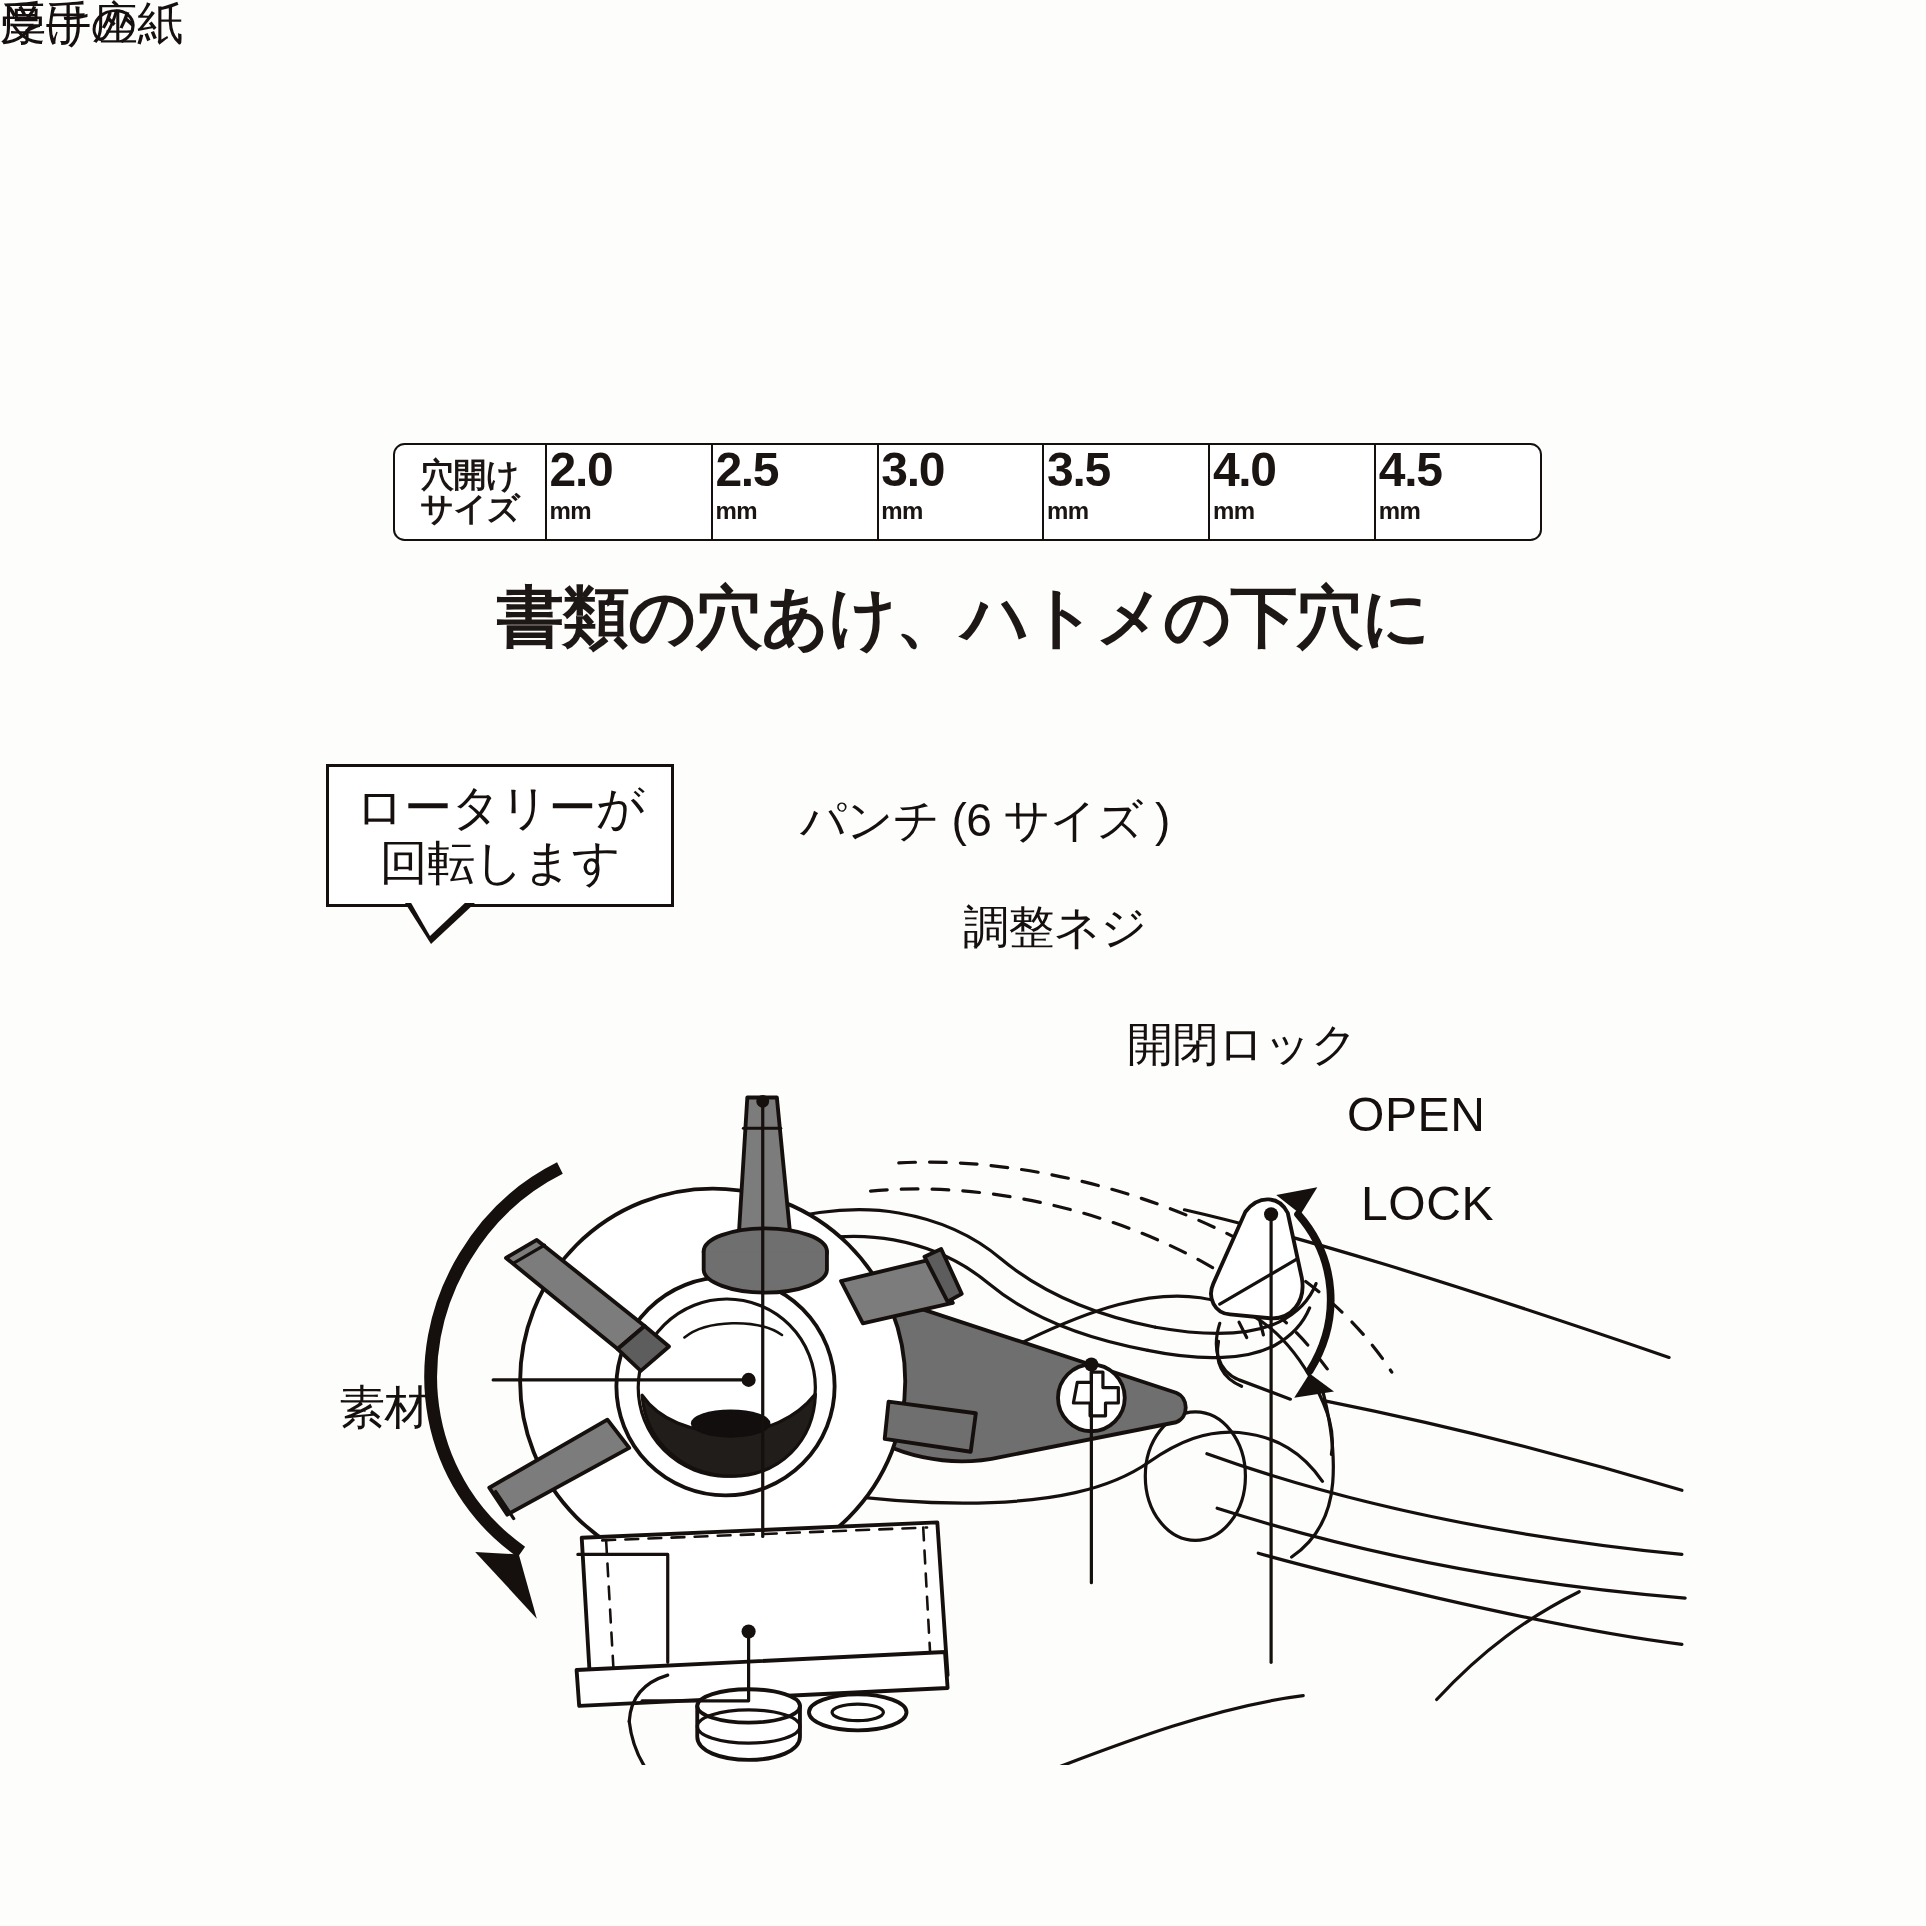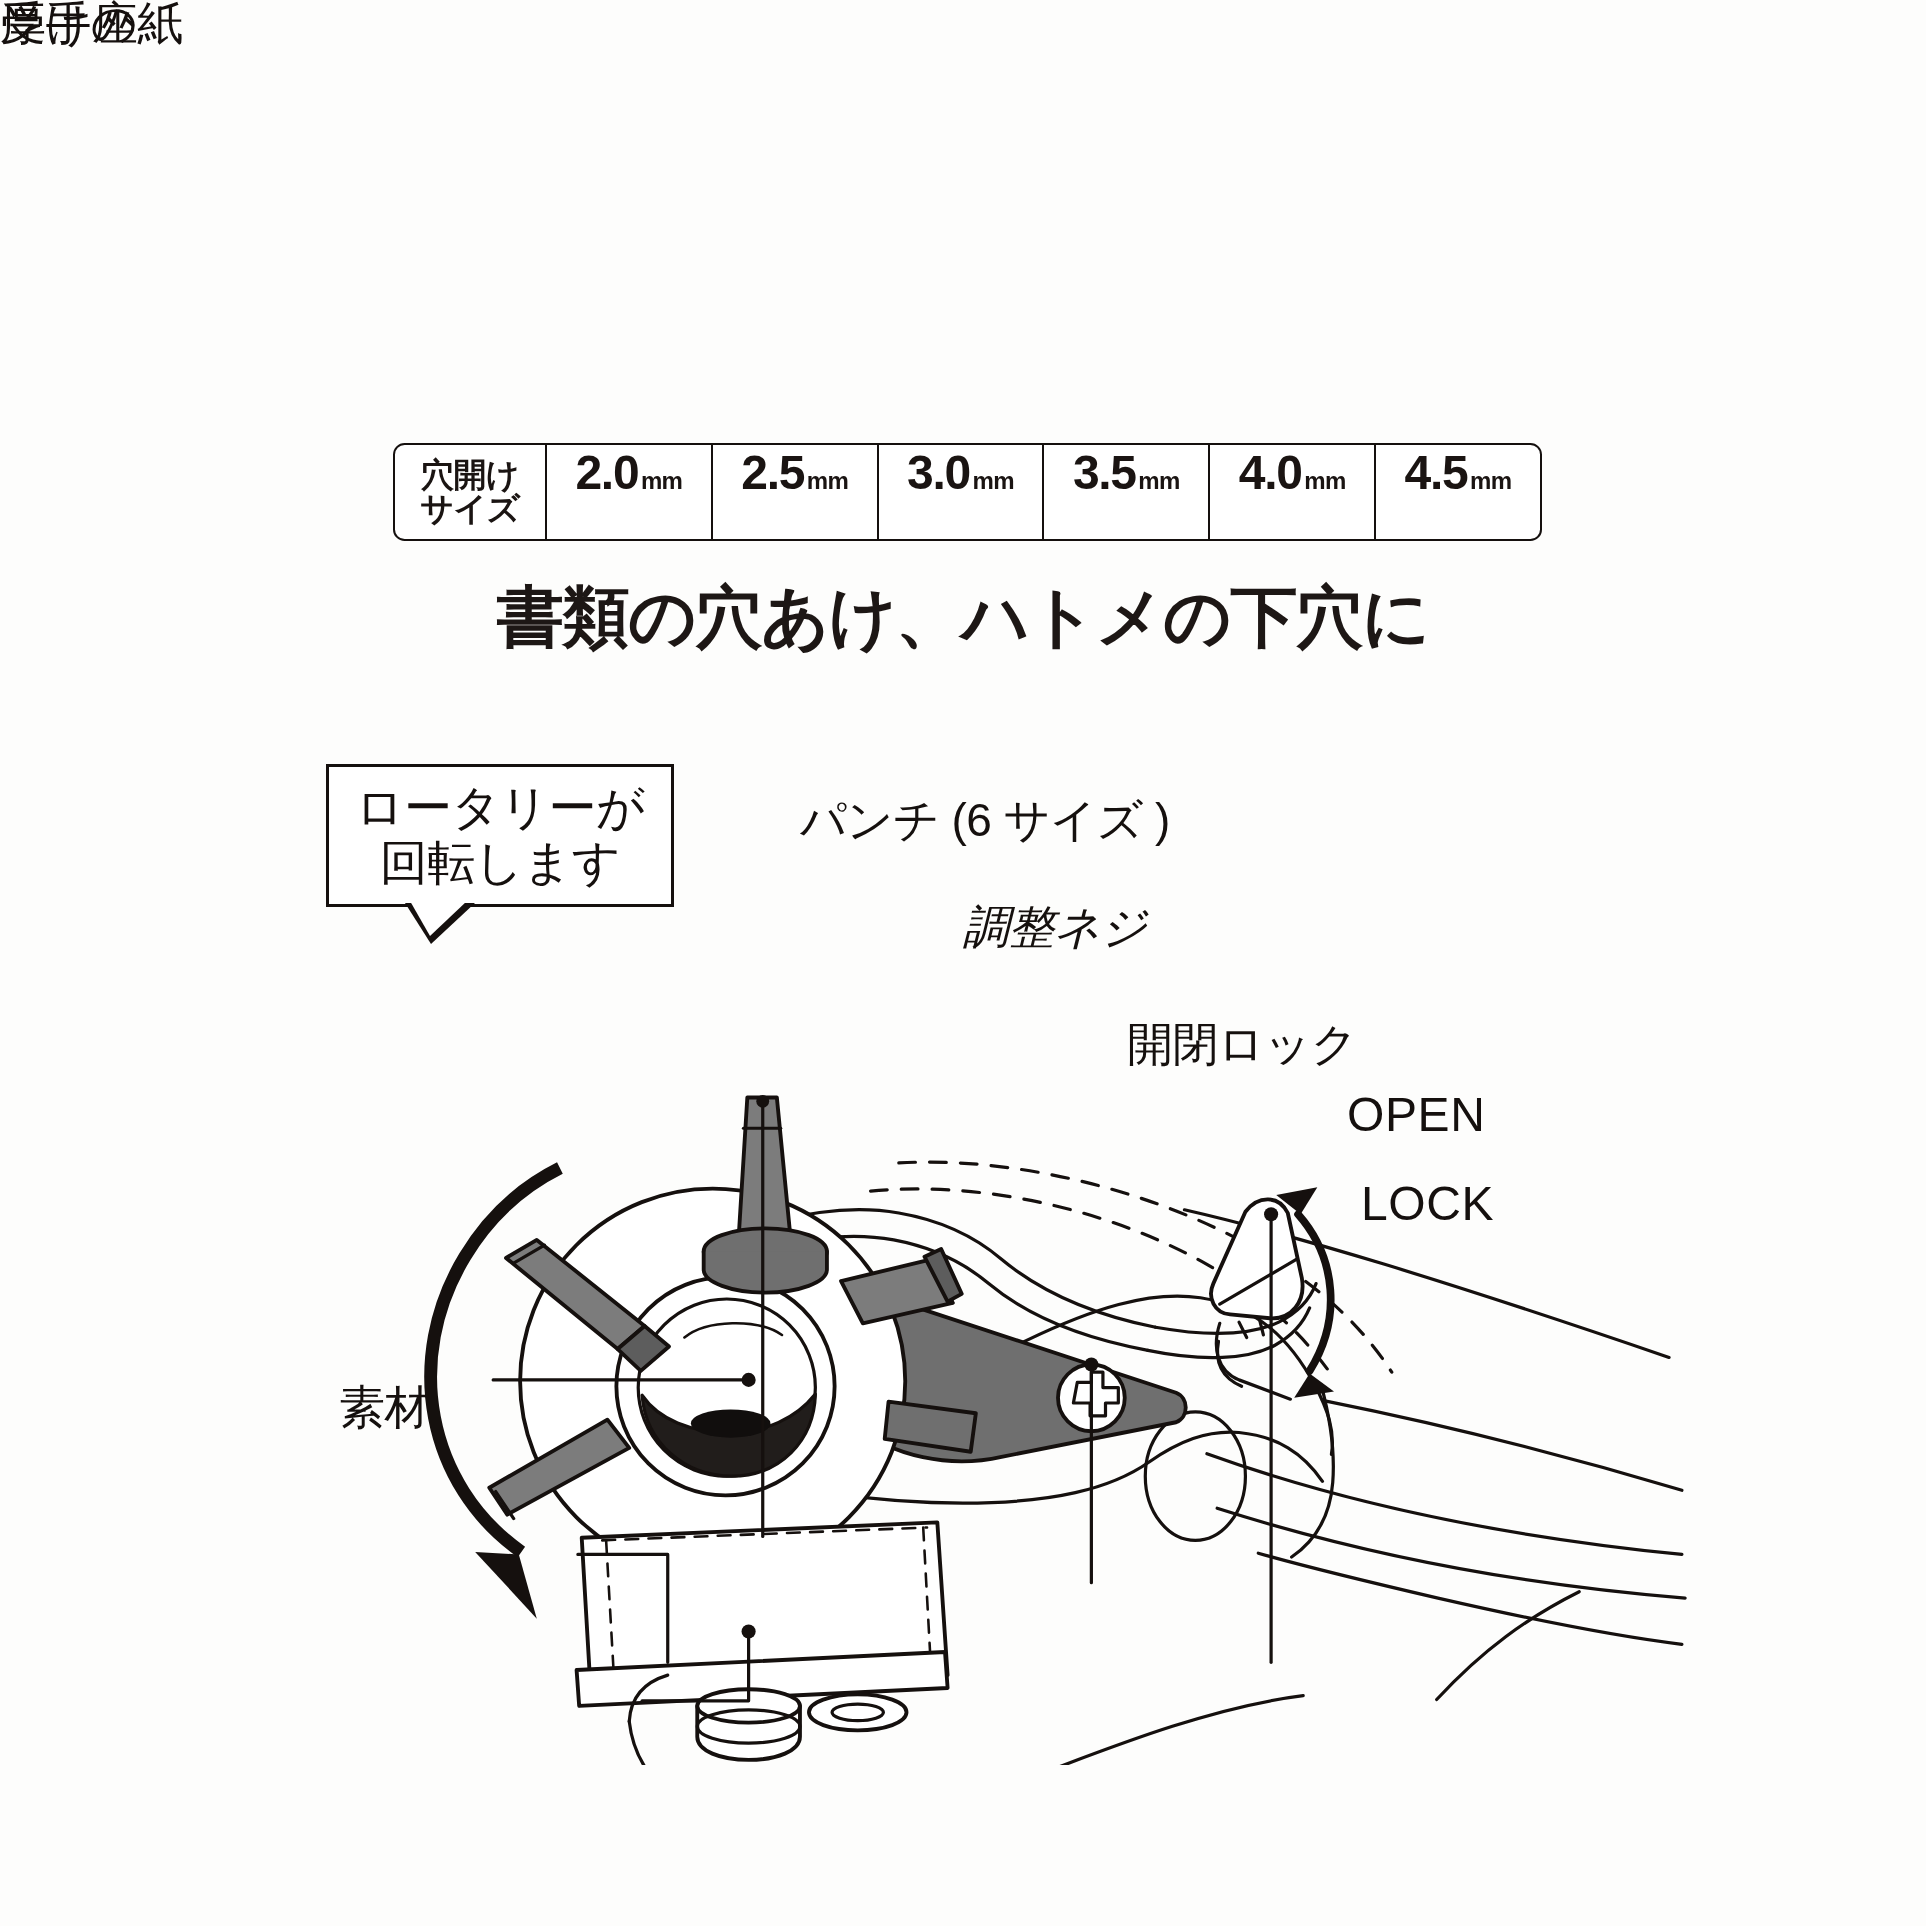--- a/index.html
+++ b/index.html
@@ -71,20 +71,21 @@
     font-size: 33px;
     font-weight: bold;
     letter-spacing: -0.6px;
   }
   #size-table .val {
     font-size: 48px;
     font-weight: bold;
     letter-spacing: -1.3px;
     align-items: baseline;
     padding-bottom: 18px;
+    flex-direction: column;
   }
   #size-table .val .unit {
     font-size: 24px;
     font-weight: bold;
     margin-left: 2.6px;
     letter-spacing: -0.6px;
   }
 
   
   #subtitle {
@@ -158,21 +159,21 @@
     font-size: 46px;
     letter-spacing: -0.6px;
     color: #15100e;
     white-space: nowrap;
     z-index: 5;
     line-height: 1;
   }
   .lbl.en { font-size: 48px; letter-spacing: 0.6px; }
 
   #lbl-punch   { left: 800px; top: 797px; }
-  #lbl-screw   { left: 963px; top: 904px; font-style: italic; }
+  #lbl-screw   { left: 963px; top: 904px; }
   #lbl-lock    { left: 1127px; top: 1021px; }
   #lbl-open    { left: 1347px; top: 1091px; }
   #lbl-lockEn  { left: 1361px; top: 1180px; }
   #lbl-material{ left: 339px;  top: 1384px; }</style>
 </head>
 <body>
 
 <div class="page">
 
 

